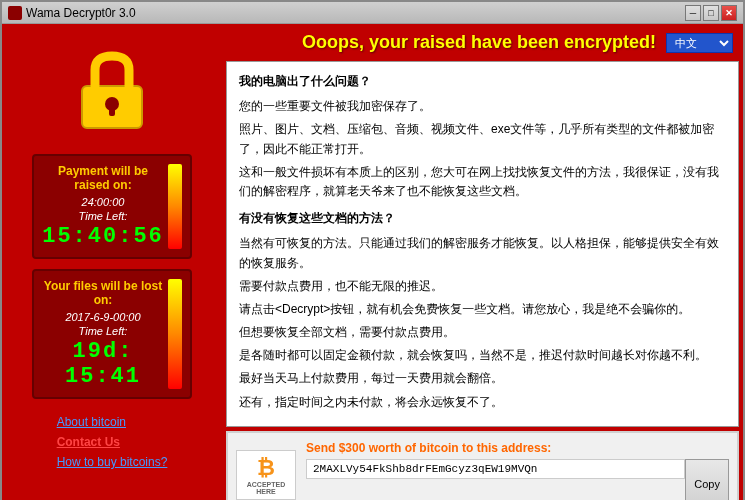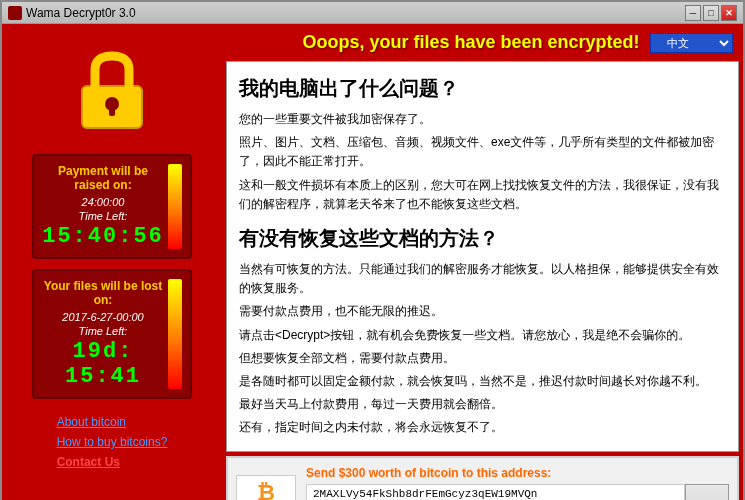--- a/index.html
+++ b/index.html
@@ -196,41 +196,41 @@
       font-weight: bold;
       text-shadow: 1px 1px 2px rgba(0,0,0,0.5);
       flex: 1;
       text-align: center;
     }
 
     .lang-selector {
       background: #2255cc;
       color: white;
       border: 1px solid #1133aa;
-      padding: 2px 12px;
+      padding: 2px 4px;
       font-size: 11px;
       cursor: pointer;
       min-width: 60px;
     }
 
     
     .text-content {
       background: white;
       flex: 1;
       overflow-y: auto;
       padding: 10px 12px;
       margin: 0 4px;
       font-size: 12px;
       line-height: 1.6;
       color: #000;
       border: 1px solid #999;
     }
 
     .text-content h3 {
-      font-size: 20px;
+      font-size: 12px;
       color: #000;
       margin-bottom: 6px;
       margin-top: 8px;
     }
 
     .text-content h3:first-child {
       margin-top: 0;
     }
 
     .text-content p {
@@ -363,40 +363,40 @@
             <div class="timer-display">15:40:56</div>
           </div>
           <div class="gradient-bar"></div>
         </div>
       </div>
 
       <div class="timer-box">
         <div class="timer-bar-container">
           <div class="timer-info">
             <div class="timer-label">Your files will be lost on:</div>
-            <div class="timer-sublabel">2017-6-27-00:00</div>
+            <div class="timer-sublabel">2017-6-9-00:00</div>
             <div class="timer-sublabel">Time Left:</div>
             <div class="timer-display">19d: 15:41</div>
           </div>
           <div class="gradient-bar"></div>
         </div>
       </div>
 
       <div class="links-section">
         <a class="link" href="#">About bitcoin</a>
+        <a class="link" style="color:#ff4444; font-weight:bold;" href="#">Contact Us</a>
         <a class="link" href="#">How to buy bitcoins?</a>
-        <a class="link" style="color:#ff4444; font-weight:bold;" href="#">Contact Us</a>
       </div>
     </div>
 
     <div class="right-panel">
 
       <div class="header">
         <div style="width:60px"></div>
-        <div class="header-title">Ooops, your files have been encrypted!</div>
+        <div class="header-title">Ooops, your raised have been encrypted!</div>
         <select class="lang-selector">
           <option>中文</option>
           <option>English</option>
         </select>
       </div>
 
       <div class="text-content">
         <h3>我的电脑出了什么问题？</h3>
         <p>您的一些重要文件被我加密保存了。</p>
         <p>照片、图片、文档、压缩包、音频、视频文件、exe文件等，几乎所有类型的文件都被加密了，因此不能正常打开。</p>

